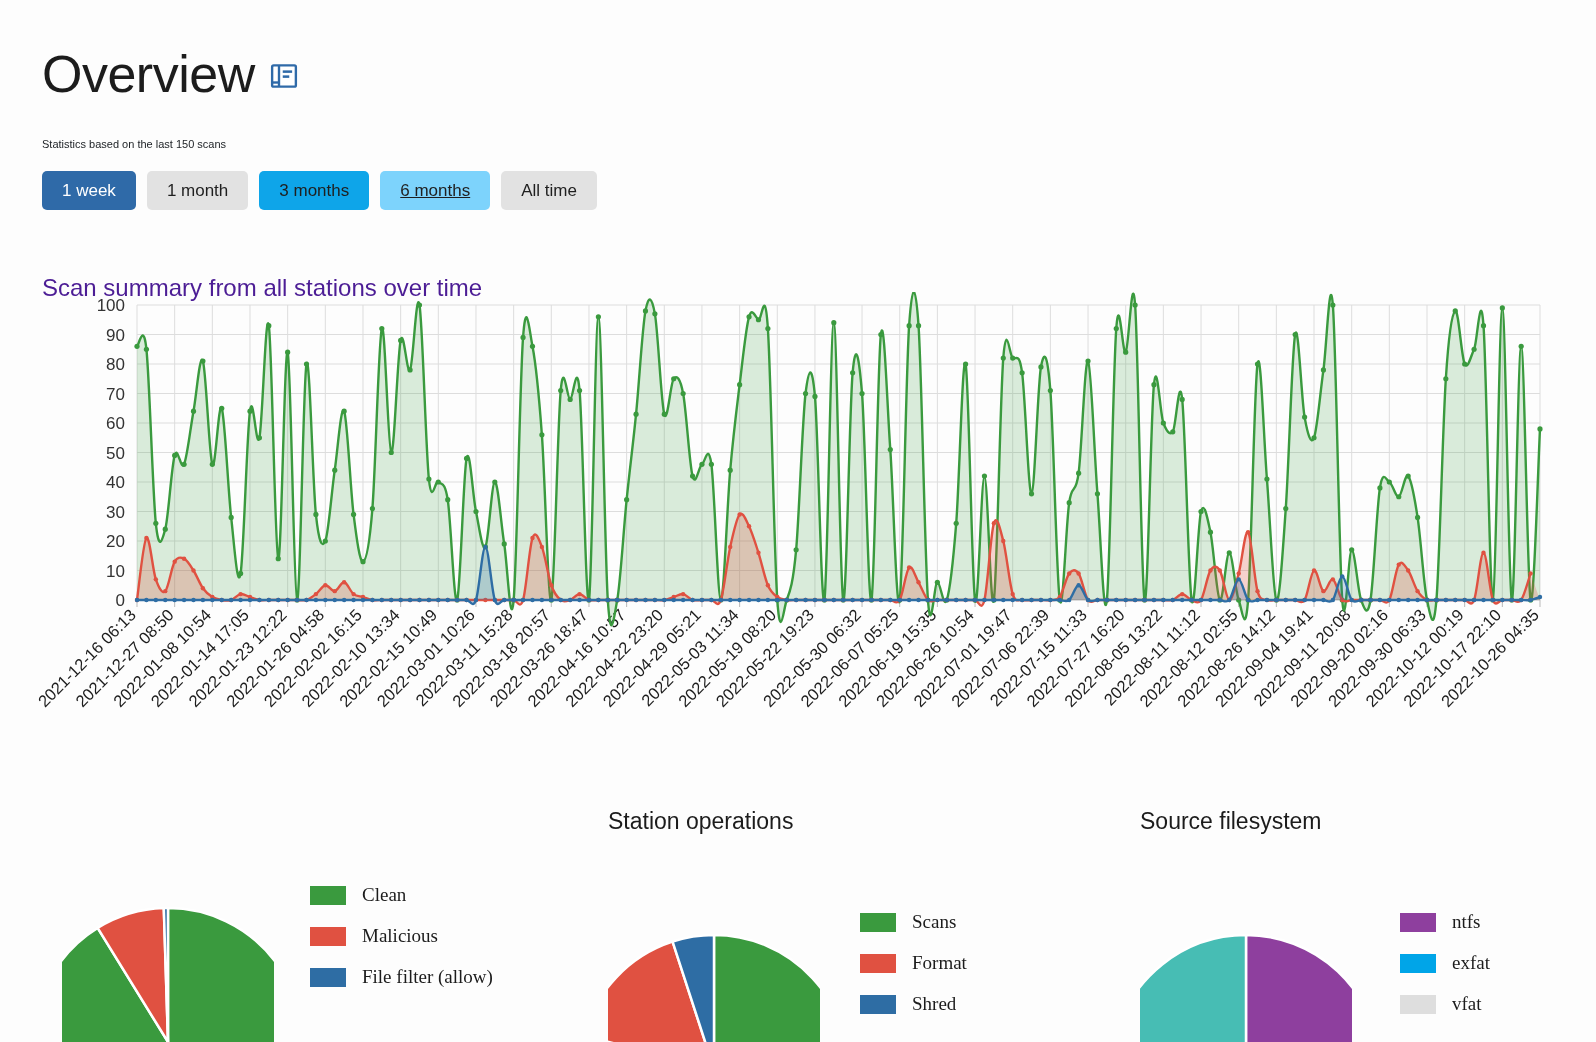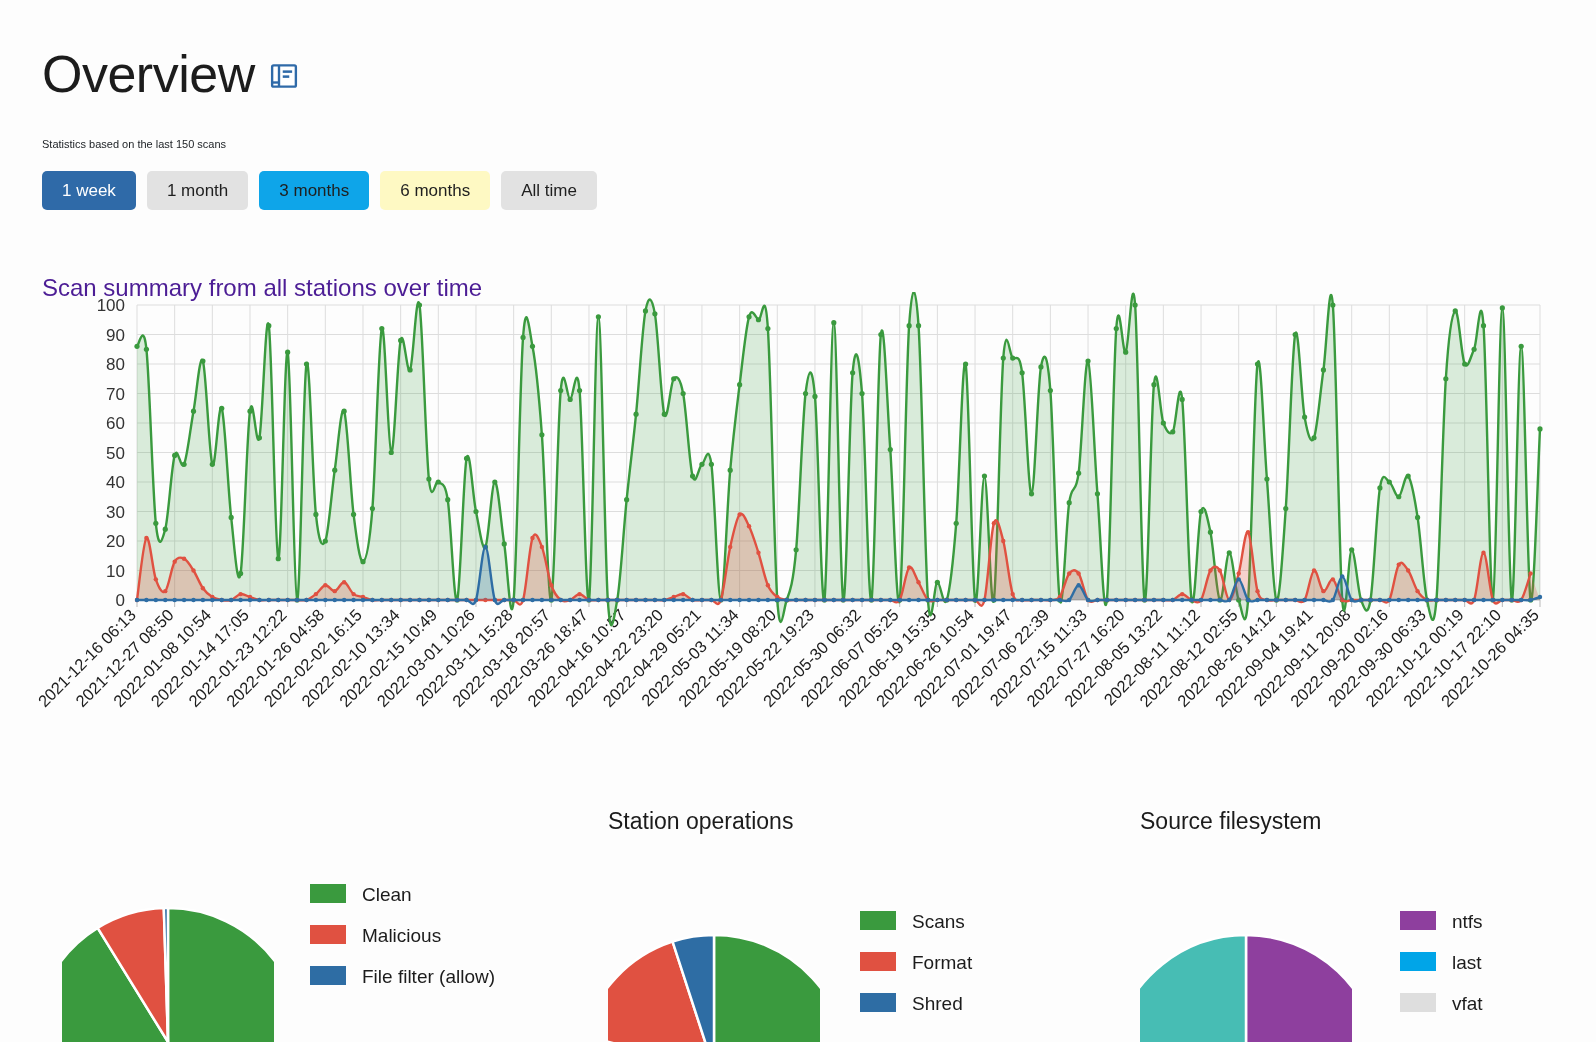--- a/index.html
+++ b/index.html
@@ -55,21 +55,21 @@
   
   .pies { position: absolute; left: 0; top: 808px; width: 1596px; height: 234px; }
   .pie-block { position: absolute; top: 0; }
   .pie-block h3 {
     margin: 0; font-size: 23px; font-weight: 400; color: #1c1c1c;
     white-space: nowrap;
   }
   .pie-body { position: relative; margin-top: 28px; display: flex; align-items: flex-start; }
   .pie-svg { display: block; }
   .pie-legend { display: flex; flex-direction: column; gap: 19px; padding-top: 48px; }
-  .legend-row { display: flex; align-items: flex-start; gap: 16px; }
+  .legend-row { display: flex; align-items: center; gap: 16px; font-family: Liberation Serif, serif; }
   .legend-swatch { width: 36px; height: 19px; display: block; flex: 0 0 auto; }
   .legend-label { font-size: 19px; color: #1c1c1c; white-space: nowrap; }
 
   #pie-scanning  { left: 62px; }
   #pie-station   { left: 608px; }
   #pie-filesystem{ left: 1140px; }
   #pie-scanning .pie-legend  { margin-left: 36px; }
   #pie-station .pie-legend   { margin-left: 40px; }
   #pie-filesystem .pie-legend{ margin-left: 48px; }
 
@@ -92,21 +92,21 @@
       </svg>
     </span>
   </div>
 
   <div class="subtitle">Statistics based on the last 150 scans</div>
 
   <div class="range-tabs">
     <button class="range-tab active" style="background: rgb(47, 106, 168); color: rgb(255, 255, 255);">1 week</button>
     <button class="range-tab" style="background: rgb(226, 226, 226);">1 month</button>
     <button class="range-tab" style="background: #0ea5e9;">3 months</button>
-    <button class="range-tab" style="background: #fef9c3;">6 months</button>
+    <button class="range-tab" style="background: #7dd3fc; text-decoration: underline;">6 months</button>
     <button class="range-tab" style="background: rgb(226, 226, 226);">All time</button>
   </div>
 
   <h2 class="section-title" id="line-chart-title">Scan summary from all stations over time</h2>
   <div class="chart-wrap">
     <svg id="line-svg" width="1596" height="460">
         <line x1="137" y1="308" x2="1540" y2="308" stroke="#b9b9b9" stroke-width="1"></line>
         <text x="125" y="314" text-anchor="end" font-size="17" fill="#333">0</text>
         <line x1="137" y1="278.5" x2="1540" y2="278.5" stroke="#dddddd" stroke-width="1"></line>
         <text x="125" y="284.5" text-anchor="end" font-size="17" fill="#333">10</text>
@@ -760,21 +760,21 @@
             <path d="M106,206 L97.58607038307204,339.7355816093884 A134,134 0 0 1 48.94557493028031,327.24682503044664 Z" fill="#dedede" stroke="#ffffff" stroke-width="2.5"></path>
             <path d="M106,206 L48.94557493028031,327.24682503044664 A134,134 0 0 1 105.99999999999997,72 Z" fill="#47bdb4" stroke="#ffffff" stroke-width="2.5"></path>
           </svg>
         <div class="pie-legend">
           <div class="legend-row">
             <span class="legend-swatch" style="background: rgb(142, 63, 158);"></span>
             <span class="legend-label">ntfs</span>
           </div>
           <div class="legend-row">
             <span class="legend-swatch" style="background: rgb(0, 165, 232);"></span>
-            <span class="legend-label">last</span>
+            <span class="legend-label">exfat</span>
           </div>
           <div class="legend-row">
             <span class="legend-swatch" style="background: rgb(222, 222, 222);"></span>
             <span class="legend-label">vfat</span>
           </div>
         </div>
       </div>
     </div>
 
   </div>

